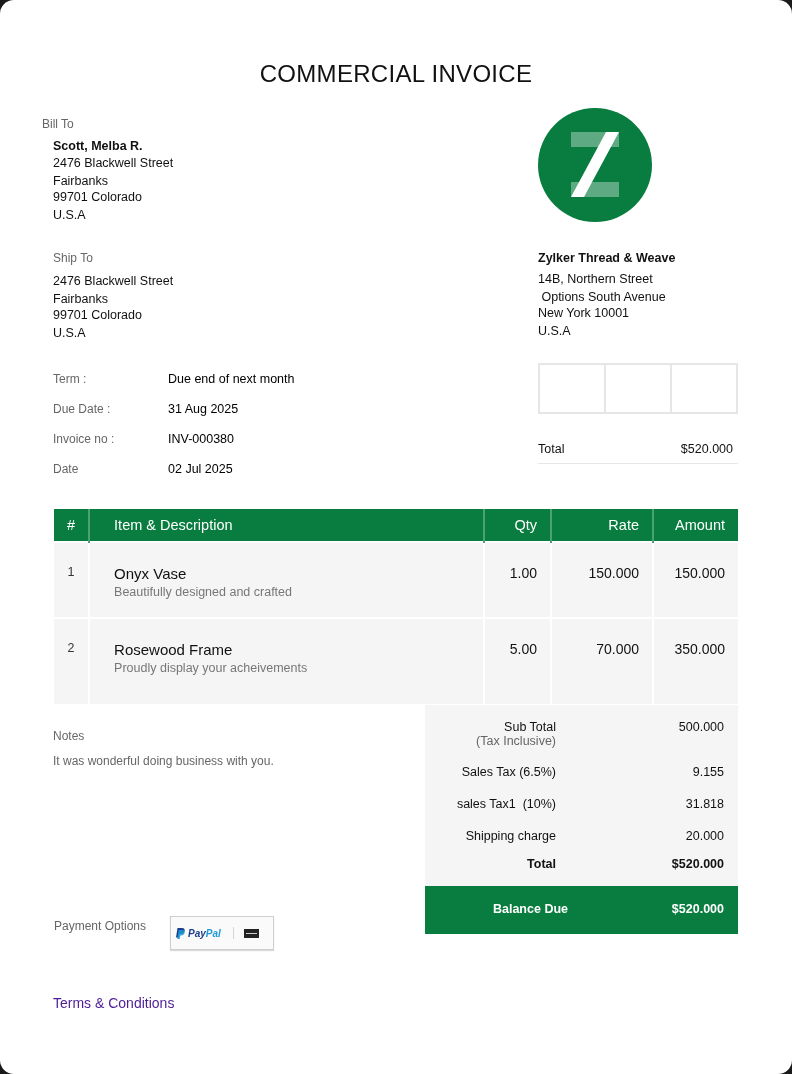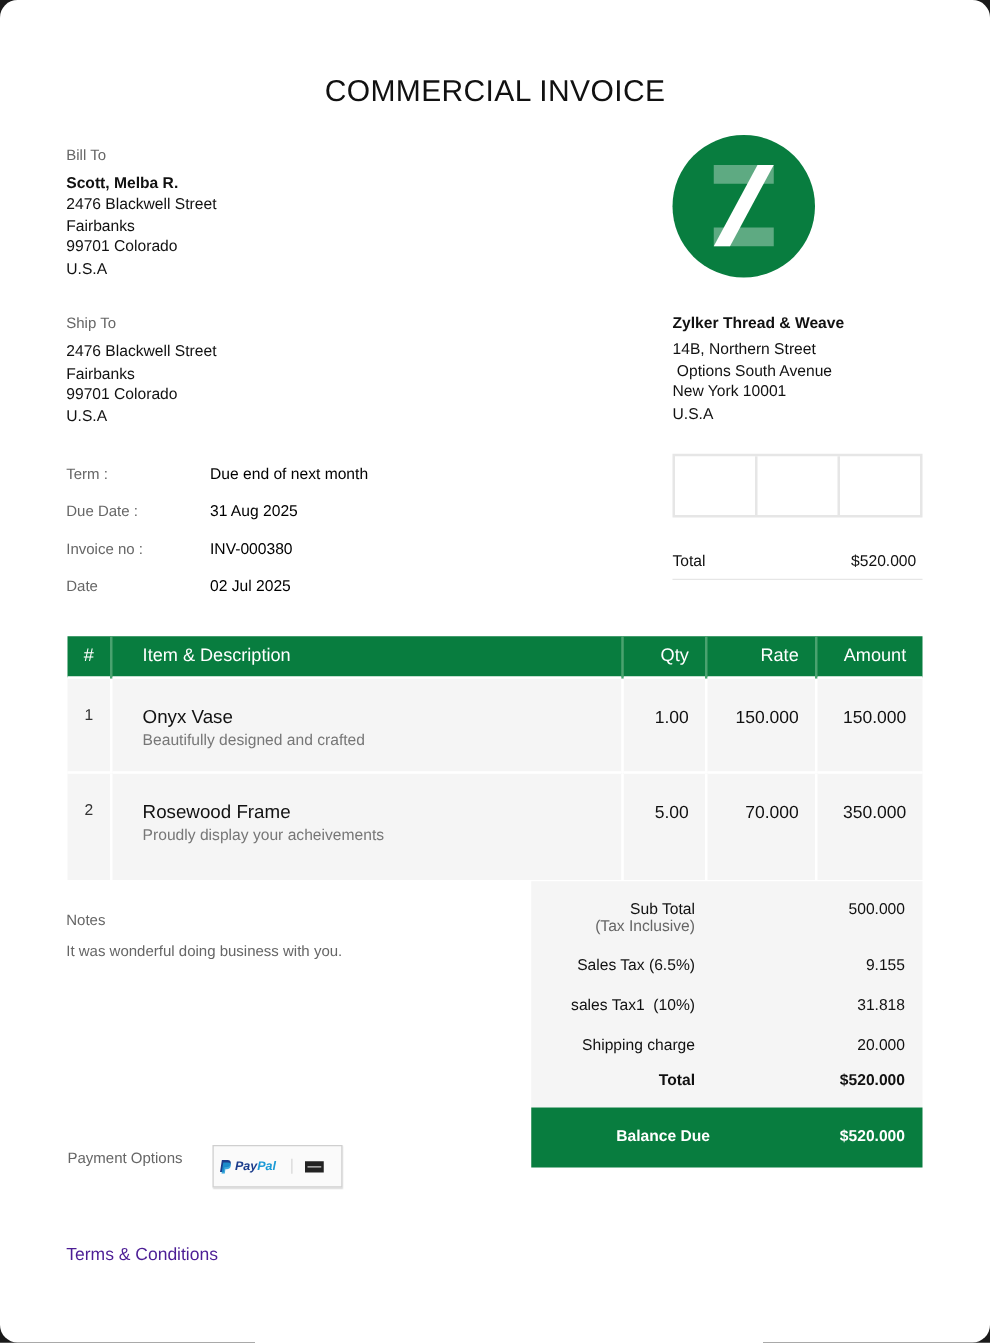--- a/index.html
+++ b/index.html
@@ -38,21 +38,21 @@
     table.items th:last-child { border-right: none; }
     table.items td {
       background: #f5f5f5; vertical-align: top; font-size: 14px; padding: 22px 13px 0 13px;
       border-right: 2px solid #ffffff; border-top: 2px solid #ffffff;
     }
     table.items td:last-child { border-right: none; }
     .c-num { width: 34px; text-align: center; }
     table.items td.c-num { font-size: 12.5px; color: #333; padding-left: 0; padding-right: 0; }
     .c-desc { text-align: left; padding-left: 24px !important; }
     .c-qty { width: 67px; text-align: right; }
-    .c-rate { width: 88px; text-align: right; }
+    .c-rate { width: 102px; text-align: right; }
     .c-amt { width: 85px; text-align: right; }
     .item-name { font-size: 15px; color: #111; }
     .item-desc { font-size: 12.5px; color: #777; margin-top: 3px; }
 
     .summary { left: 425px; top: 705px; width: 313px; height: 181px; background: #f5f5f5; }
     .srow { position: absolute; left: 0; width: 313px; font-size: 12.5px; }
     .srow .k { position: absolute; right: 182px; text-align: right; white-space: nowrap; }
     .srow .v { position: absolute; right: 14px; text-align: right; white-space: nowrap; }
     .srow .sub { display: block; color: #666; }
 
@@ -68,21 +68,21 @@
     .card-icon { width: 15px; height: 9px; background: #222; margin-left: 10px; position: relative; }
     .card-icon::after { content: ""; position: absolute; left: 2px; top: 4px; width: 11px; height: 1px; background: #ccc; }
   </style>
 </head>
 <body>
 
 <div class="page">
 
   <div class="abs title">COMMERCIAL INVOICE</div>
 
-  <div class="abs lbl" style="left:53px; top:117px;">Bill To</div>
+  <div class="abs lbl" style="left:42px; top:117px;">Bill To</div>
   <div class="abs txt bold" style="left:53px; top:138px;">Scott, Melba R.</div>
   <div class="abs txt" style="left:53px; top:155px;">2476 Blackwell Street</div>
   <div class="abs txt" style="left:53px; top:173px;">Fairbanks</div>
   <div class="abs txt" style="left:53px; top:189px;">99701 Colorado</div>
   <div class="abs txt" style="left:53px; top:207px;">U.S.A</div>
 
   <div class="abs lbl" style="left:53px; top:251px;">Ship To</div>
   <div class="abs txt" style="left:53px; top:273px;">2476 Blackwell Street</div>
   <div class="abs txt" style="left:53px; top:291px;">Fairbanks</div>
   <div class="abs txt" style="left:53px; top:307px;">99701 Colorado</div>

